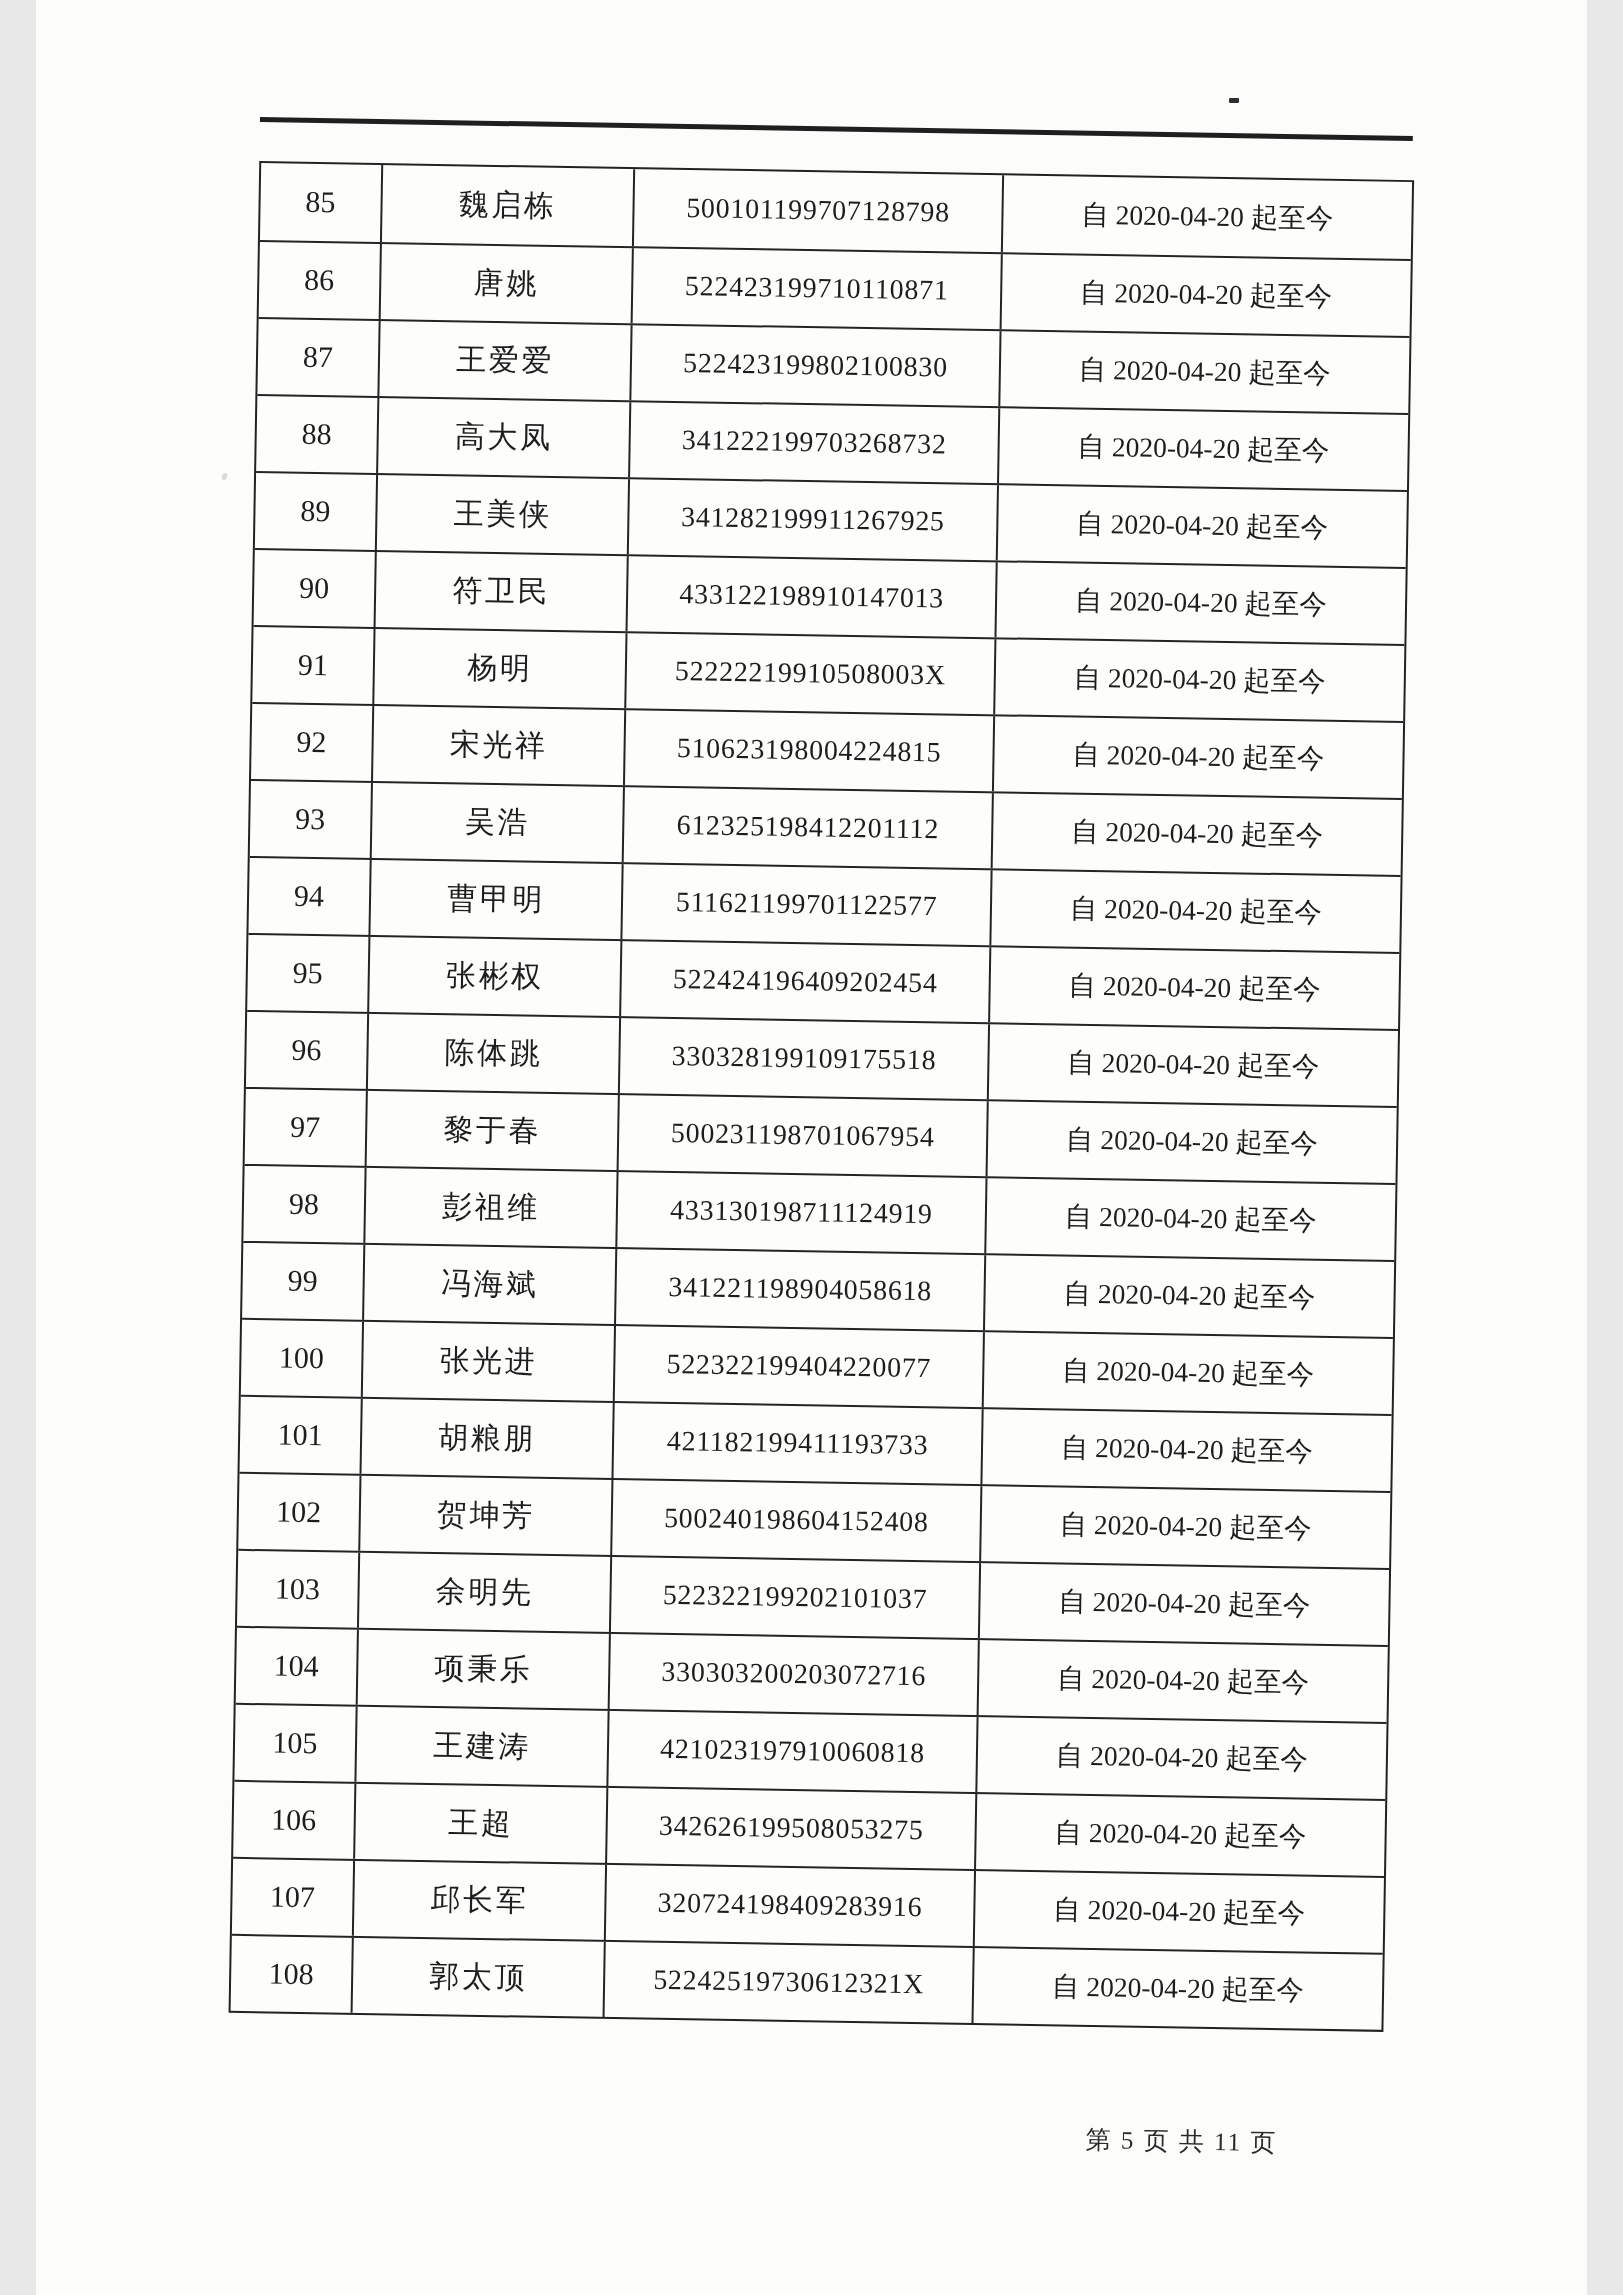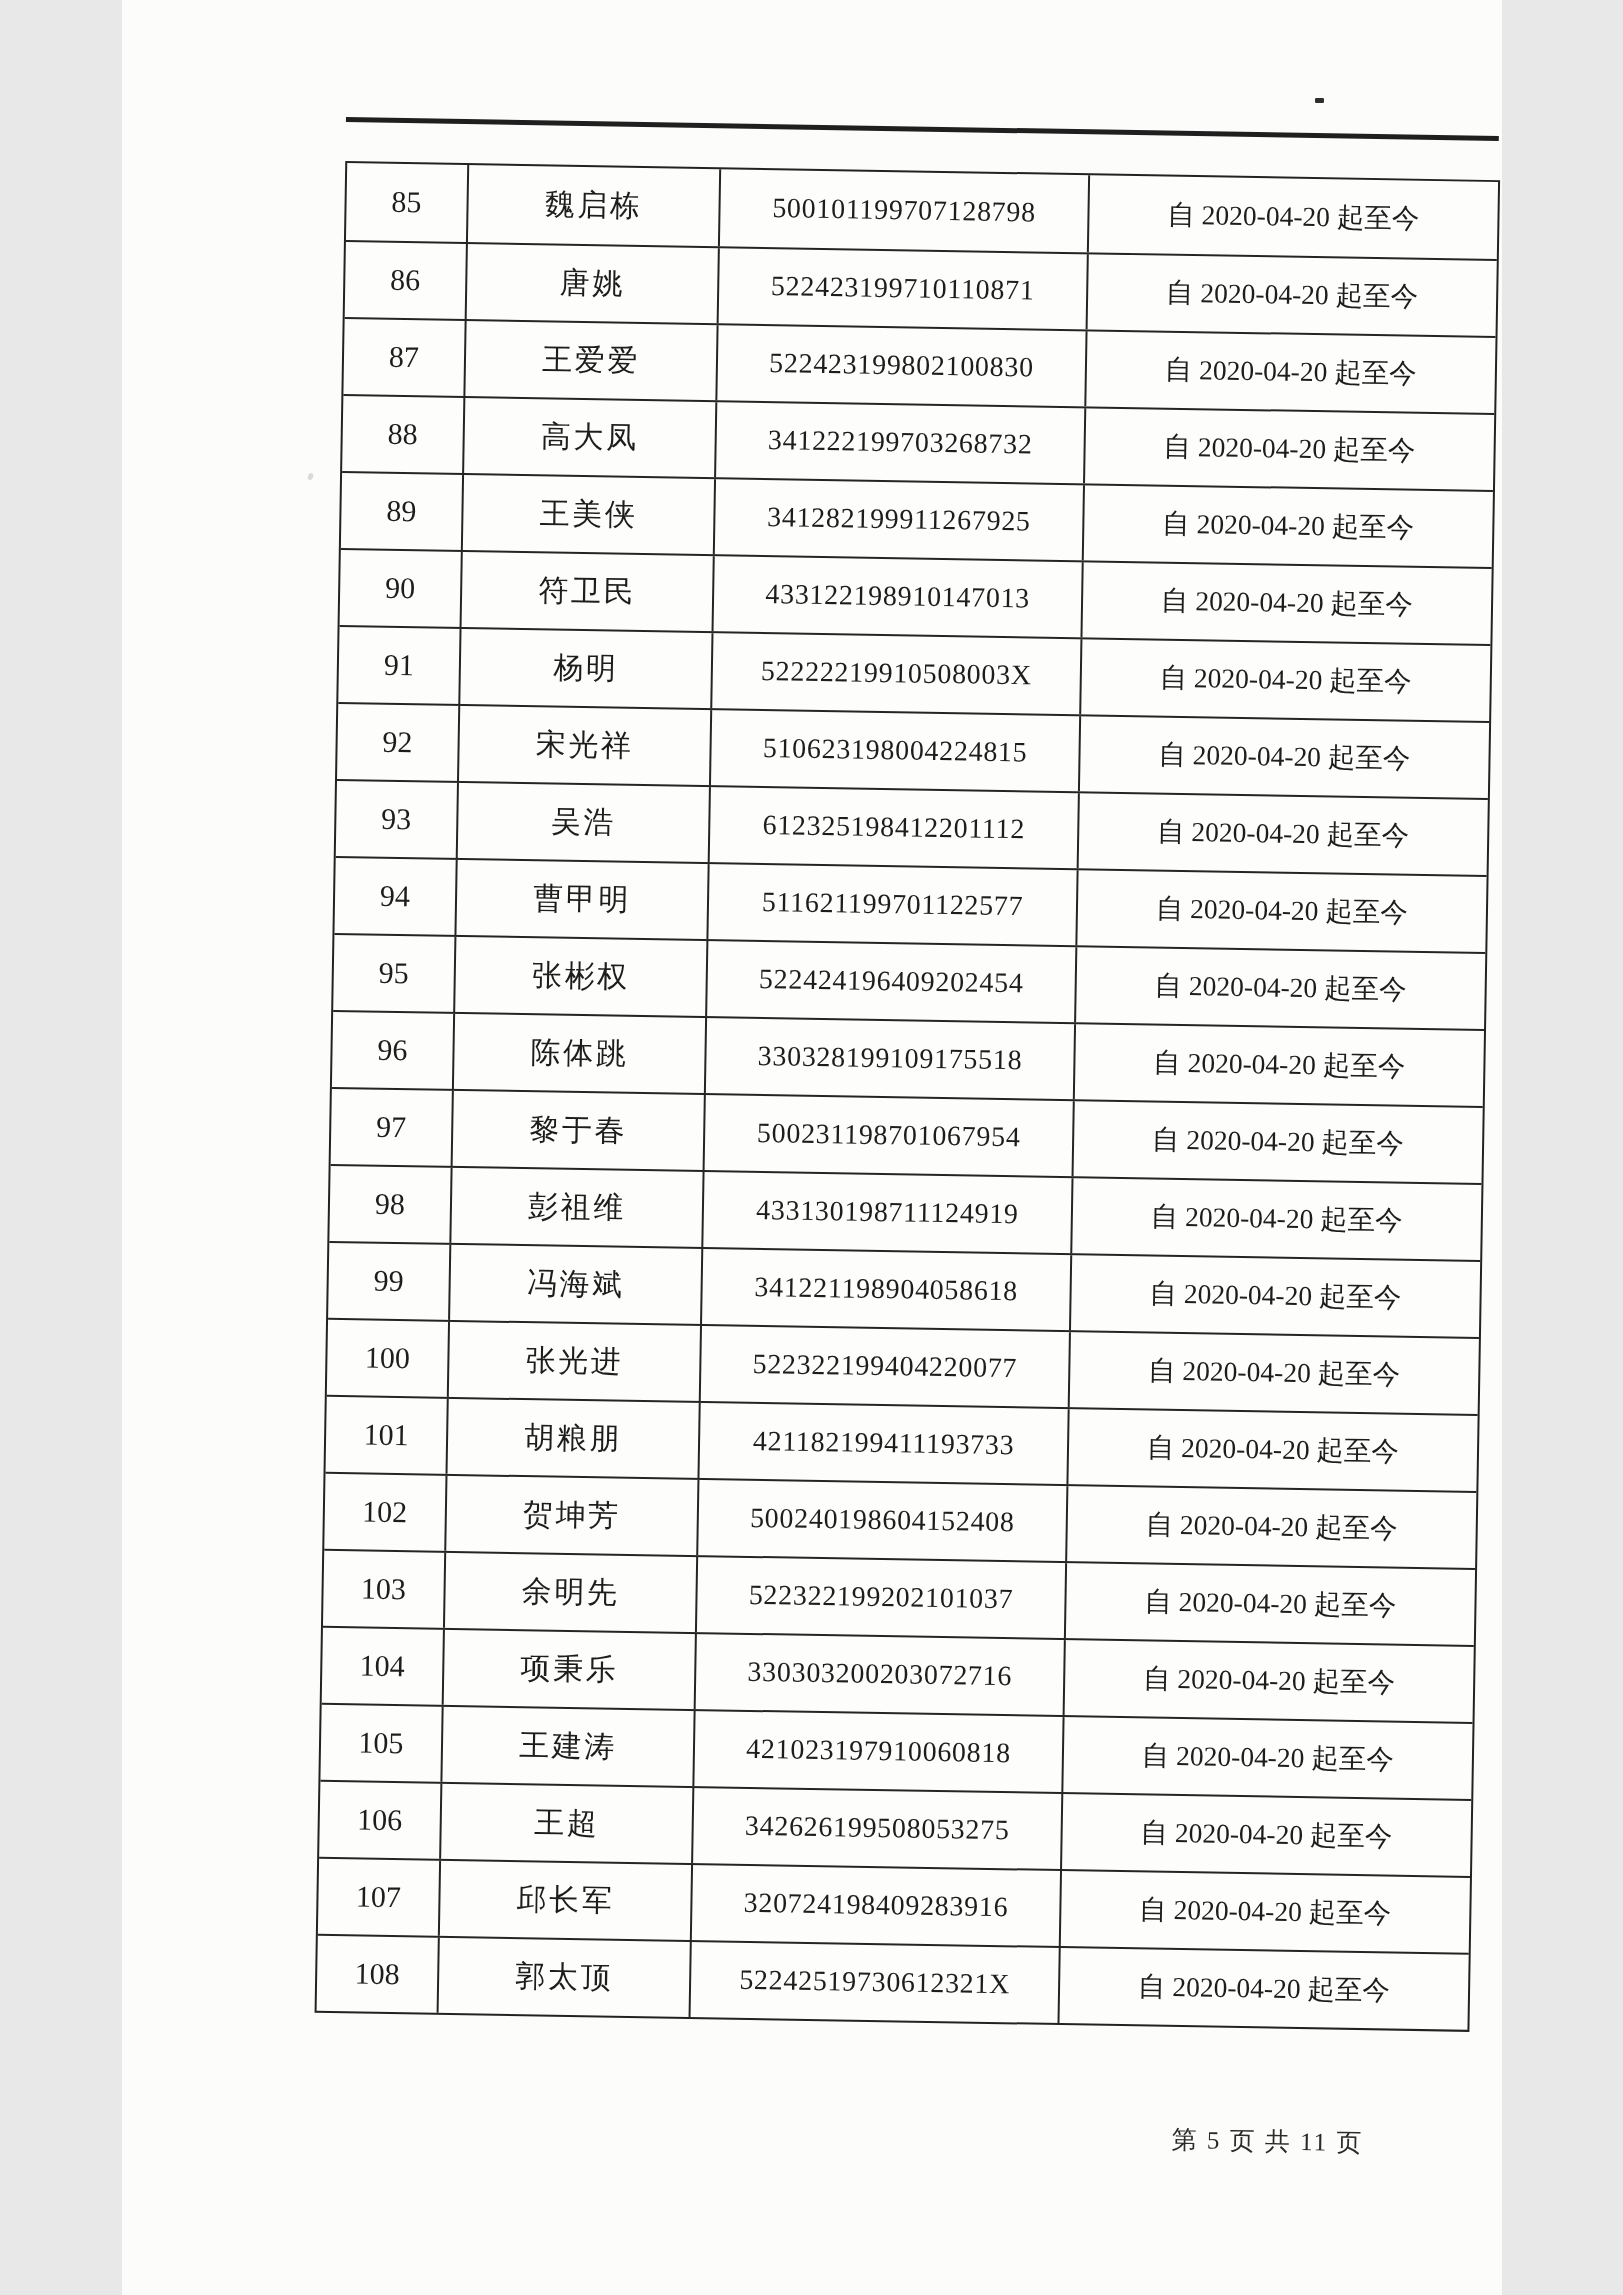--- a/index.html
+++ b/index.html
@@ -1,18 +1,18 @@
 <!DOCTYPE html>
 <html style="font-size:10.5px"><head>
 <meta charset="utf-8">
 <style>
   html,body{margin:0;padding:0;background:#e8e8e8;}
   .page{
     position:relative;
-    width:1380px;height:2295px;
+    width:1551px;height:2295px;
     margin:0 auto;
     background:#fcfcfa;
     overflow:hidden;
     font-family:"Liberation Serif", serif;
     color:#1d1d1d;
   }
   
   .skew{
     position:absolute;
     left:224px;top:117px;

